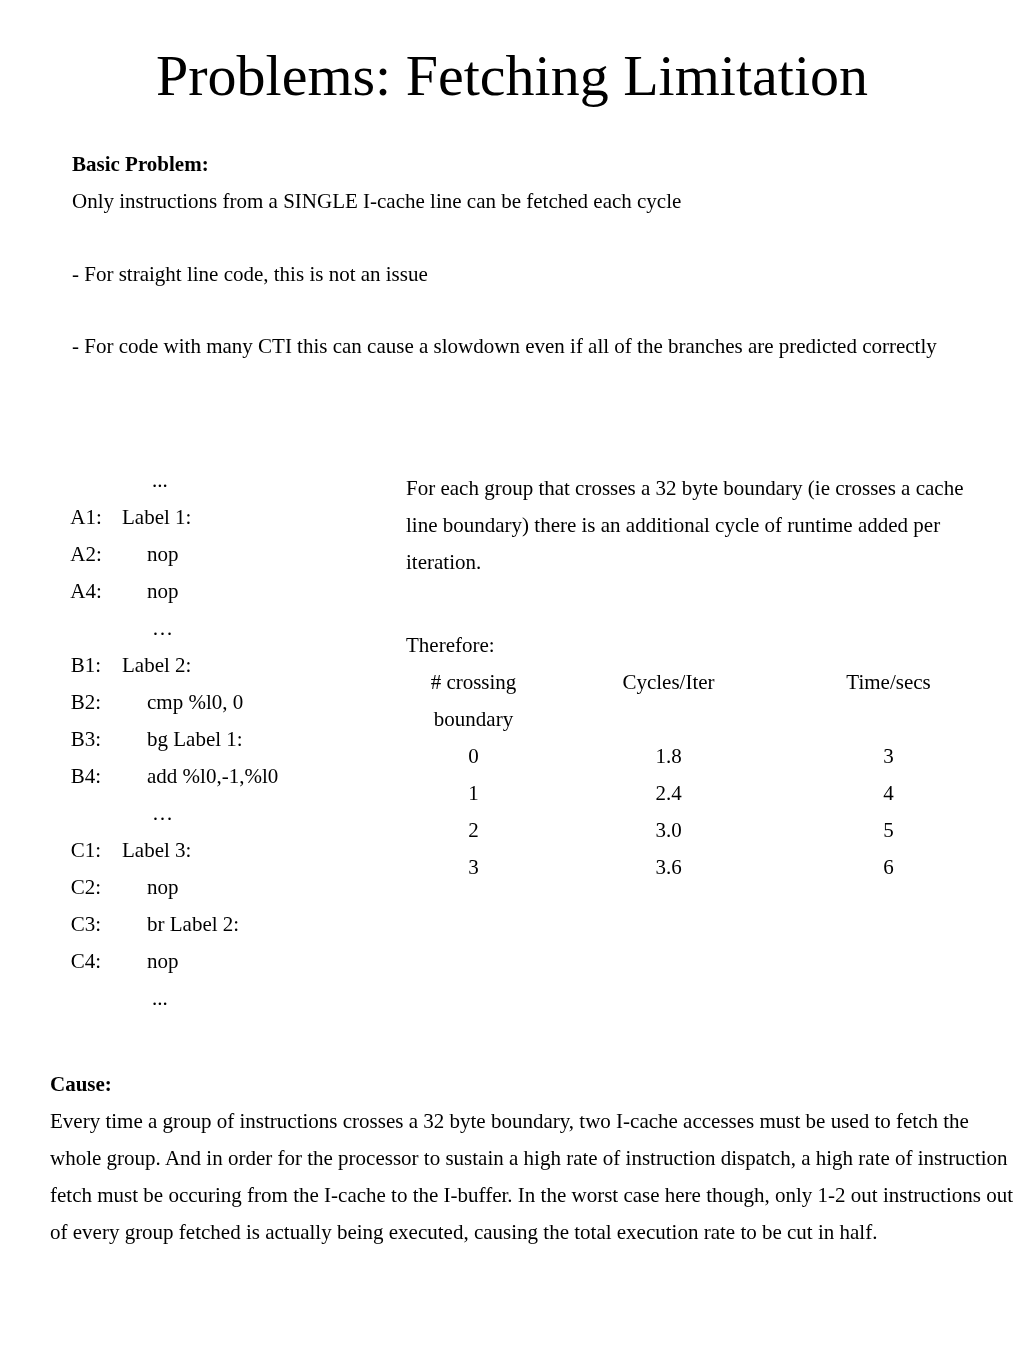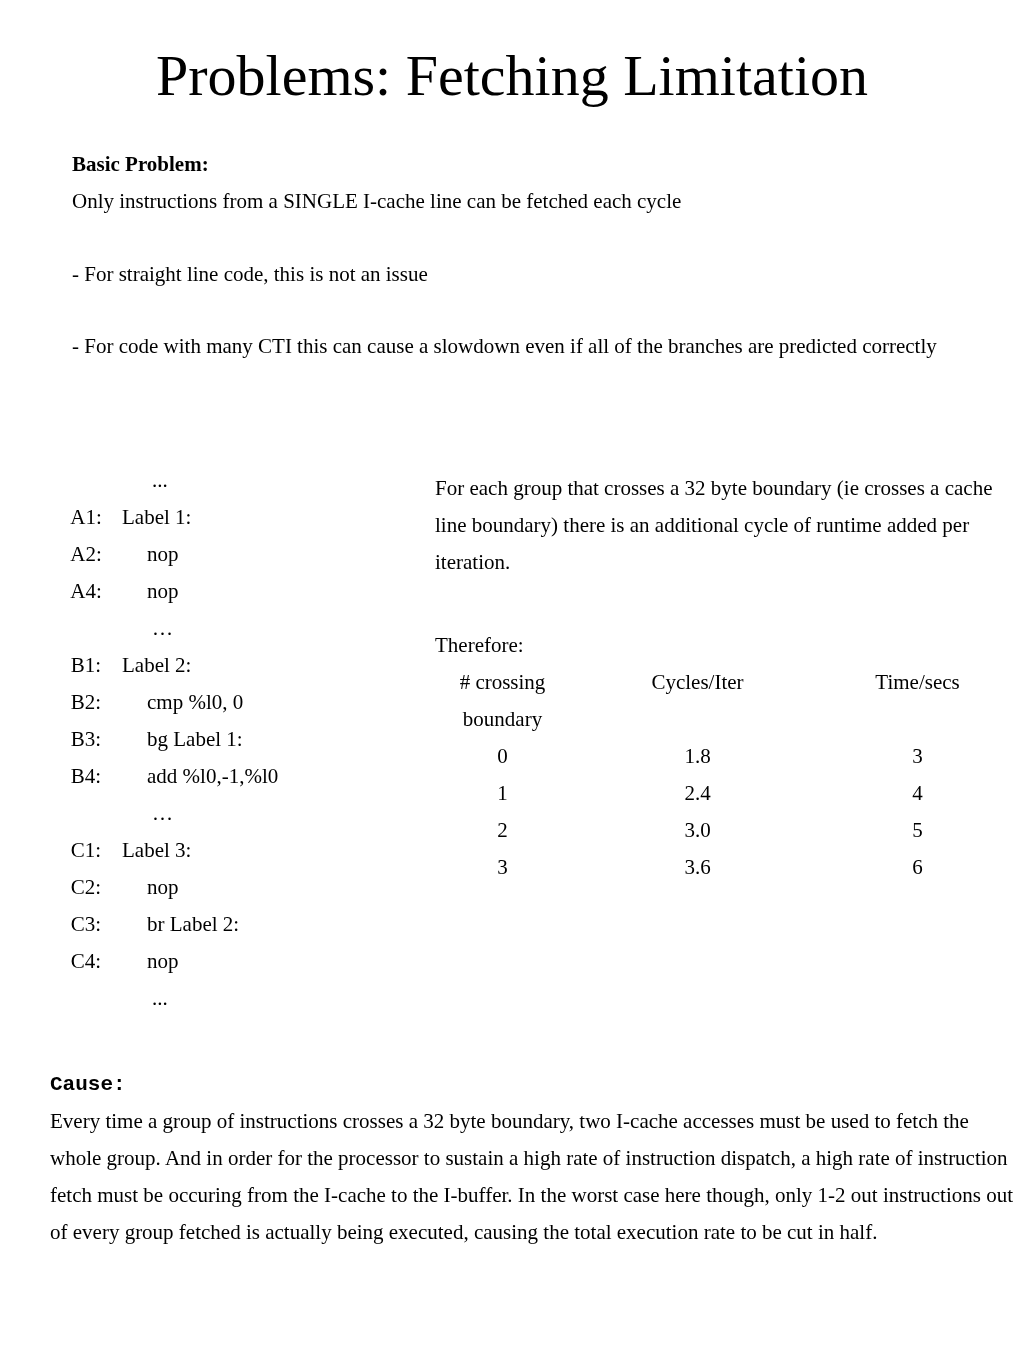--- a/index.html
+++ b/index.html
@@ -58,21 +58,21 @@
     flex: 0 0 72px;
     text-align: center;
   }
   .cl .lbl { padding-left: 0; }
   .cl .ins { padding-left: 25px; }
   .cl .ell { padding-left: 30px; }
 
   
   .rightcol {
     position: absolute;
-    left: 435px;
+    left: 406px;
     top: 470px;
     width: 585px;
   }
   .rightcol .spacer { height: 46px; }
   .ttable {
     width: 575px;
   }
   .trow {
     display: grid;
     grid-template-columns: 135px 255px 185px;
@@ -82,21 +82,21 @@
     text-align: center;
   }
 
   
   .cause {
     position: absolute;
     left: 50px;
     top: 1066px;
     width: 965px;
   }
-  .cause .heading { font-weight: bold; font-family: Liberation Mono, monospace; }
+  .cause .heading { font-weight: bold; }
 </style>
 </head>
 <body>
 
 <div class="slide">
 
   <h1 class="title">Problems: Fetching Limitation</h1>
 
   <div class="intro body-text">
     <div class="heading">Basic Problem:</div>

